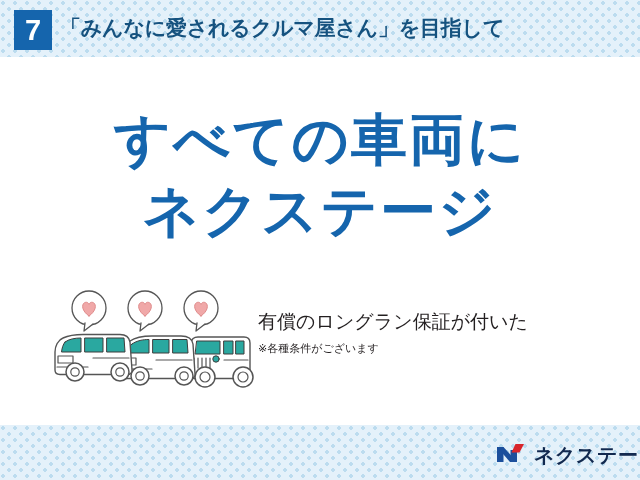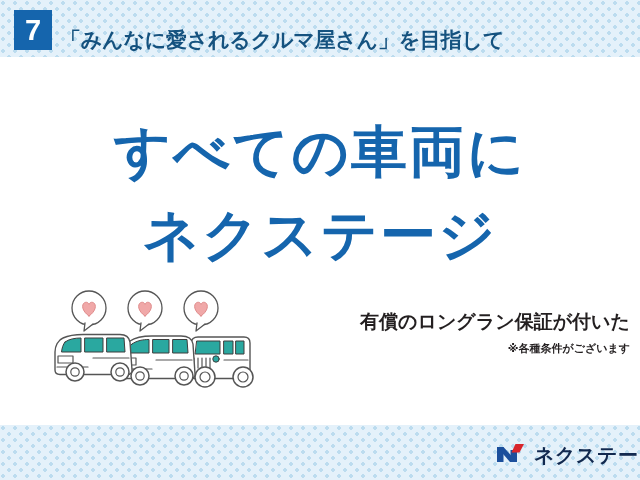--- a/index.html
+++ b/index.html
@@ -58,40 +58,38 @@
   }
   #header-title {
     position: absolute;
     left: 60px;
     top: 14px;
     font-size: 21px;
     font-weight: bold;
     color: #15527f;
     white-space: nowrap;
     letter-spacing: -0.2px;
-    margin-top: 12px;
   }
 
   
   #headline {
     position: absolute;
     left: 0;
     top: 104px;
     width: 640px;
     text-align: center;
     color: #1565ad;
     font-weight: bold;
     font-size: 56px;
     line-height: 71px;
     letter-spacing: 2px;
   }
   #headline .hl-line {
     display: block;
     white-space: nowrap;
-    margin-top: 12px;
   }
 
   
   #cars-illustration {
     position: absolute;
     left: 48px;
     top: 288px;
     width: 212px;
     height: 112px;
   }
@@ -100,24 +98,23 @@
   #description {
     position: absolute;
     left: 258px;
     top: 308px;
     width: 372px;
   }
   #description .desc-line {
     display: block;
     color: #231f20;
     font-size: 19px;
-    font-weight: bold;
+    font-weight: normal;
     line-height: 27px;
     white-space: nowrap;
-    text-align: right;
   }
   #description .desc-note {
     font-size: 11px;
     line-height: 26px;
   }
 
   
   #brand-logo {
     position: absolute;
     left: 495px;

